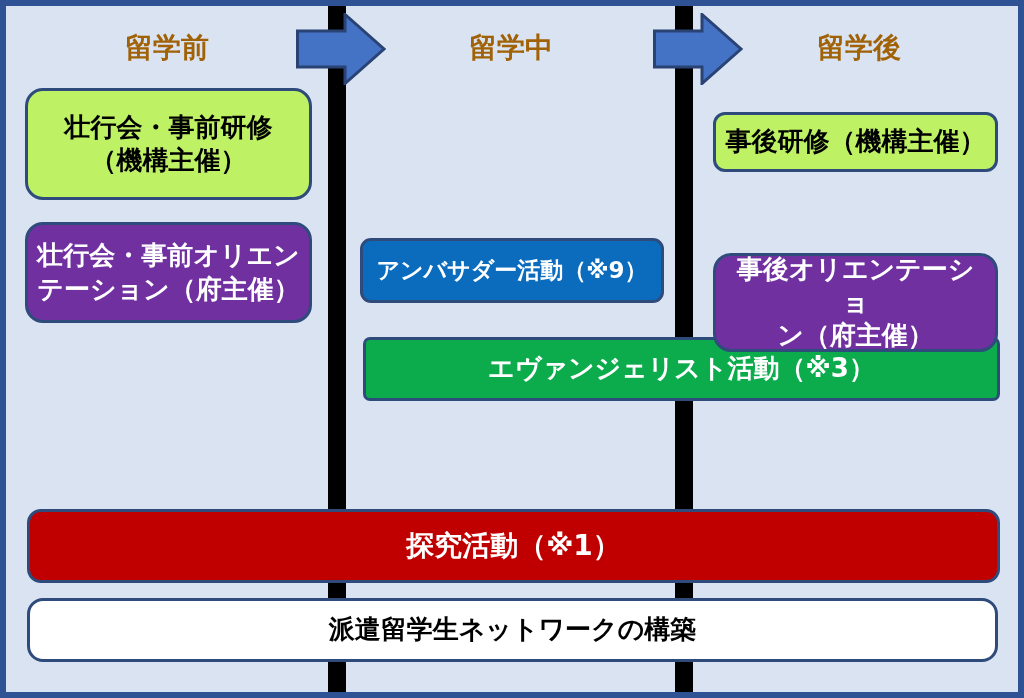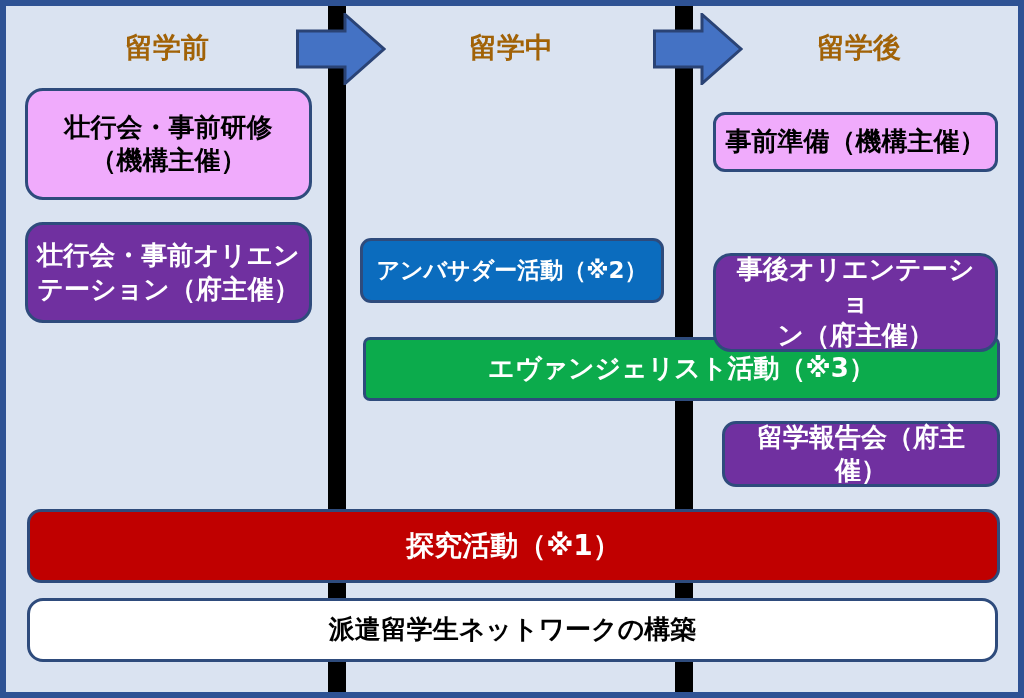--- a/index.html
+++ b/index.html
@@ -22,21 +22,21 @@
   .arrow{position:absolute;z-index:3;}
   .a1{left:296px;top:13px;}
   .a2{left:653px;top:13px;}
   .box{
     position:absolute;z-index:2;box-sizing:border-box;
     border:3px solid #2e4b7c;border-radius:14px;
     display:flex;align-items:center;justify-content:center;
     text-align:center;font-weight:bold;font-size:26px;line-height:1.28;
     white-space:pre-line;padding:2px 8px;
   }
-  .fill-yellow{background:#f0abfc;color:#000000;}
+  .fill-yellow{background:#bef264;color:#000000;}
   .fill-purple{background:#7030a0;color:#ffffff;}
   .fill-white {background:#ffffff;color:#000000;}
   .fill-blue  {background:#0b6cbe;color:#ffffff;}
   .fill-green {background:#0cab4c;color:#ffffff;}
   .fill-red   {background:#c00000;color:#ffffff;}
   .b-pre-training   {left:25px; top:88px;  width:287px;height:112px;border-radius:18px;}
   .b-pre-orientation{left:25px; top:222px; width:287px;height:101px;border-radius:18px;}
   .b-pre-prep       {left:25px; top:336px; width:287px;height:73px; border-radius:14px;}
   .b-ambassador     {left:360px;top:238px; width:304px;height:65px; border-radius:11px;font-size:23px;}
   .b-evangelist     {left:363px;top:337px; width:637px;height:64px; border-radius:7px;}
@@ -63,25 +63,24 @@
   </svg>
   <svg class="arrow a2" width="90" height="72" viewBox="0 0 90 72">
     <polygon points="1.5,18 49,18 49,1.5 88,36 49,70.5 49,54 1.5,54" fill="#4472c4" stroke="#2a4375" stroke-width="3" stroke-linejoin="miter"></polygon>
   </svg>
 
   <div class="box fill-yellow b-pre-training">壮行会・事前研修
 （機構主催）</div>
   <div class="box fill-purple b-pre-orientation">壮行会・事前オリエン
 テーション（府主催）</div>
 
-  <div class="box fill-blue b-ambassador">アンバサダー活動（※2）</div>
+  <div class="box fill-blue b-ambassador">アンバサダー活動（※9）</div>
   <div class="box fill-green b-evangelist">エヴァンジェリスト活動（※3）</div>
 
-  <div class="box fill-yellow b-post-training">事前準備（機構主催）</div>
+  <div class="box fill-yellow b-post-training">事後研修（機構主催）</div>
   <div class="box fill-purple b-post-orient">事後オリエンテーショ
 ン（府主催）</div>
-  <div class="box fill-purple b-report">留学報告会（府主催）</div>
 
   <div class="box fill-red b-inquiry">探究活動（※1）</div>
   <div class="box fill-white b-network">派遣留学生ネットワークの構築</div>
 
   <div class="frame"></div>
 </div>
 
 </body></html>

